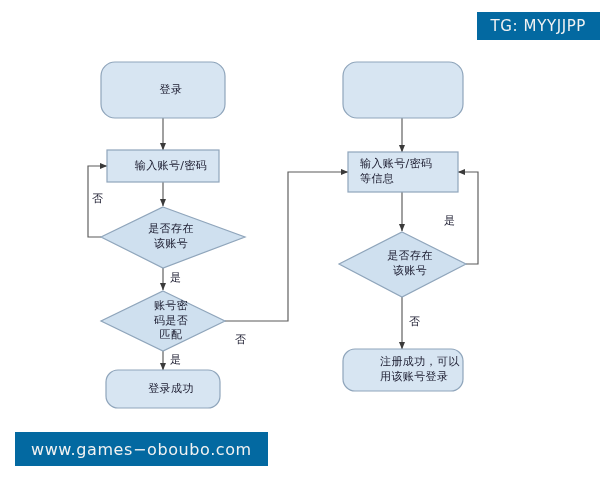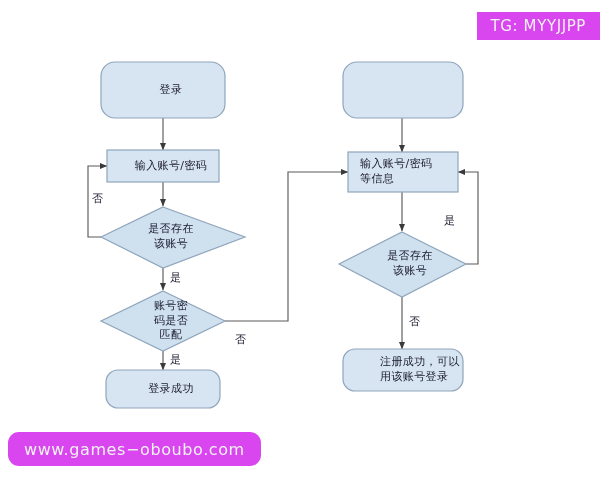--- a/index.html
+++ b/index.html
@@ -46,42 +46,41 @@
   .edge-label {
     position: absolute;
     font-size: 11px;
     color: #1a1a2e;
     line-height: 1;
     letter-spacing: 0.3px;
   }
   
   .watermark {
     position: absolute;
-    background: #d946ef;
+    background: #0369a1;
     color: #f2f2f2;
     display: flex;
     align-items: center;
     font-size: 15px;
     letter-spacing: 0.6px;
   }
   #wm-top {
     right: 0;
     top: 12px;
     height: 28px;
     padding: 0 14px;
     justify-content: center;
   }
   #wm-bottom {
-    left: 8px;
+    left: 15px;
     bottom: 14px;
     height: 34px;
     padding: 0 16px;
     justify-content: flex-start;
     font-size: 16px;
-    border-radius: 11px;
   }
 </style>
 </head>
 <body>
 
 <div id="canvas">
 
   <svg class="svg-layer" viewBox="0 0 600 480" width="600" height="480">
     <defs>
       <marker id="arrow" markerWidth="9" markerHeight="9" refX="7.4" refY="3.2" orient="auto" markerUnits="userSpaceOnUse">

